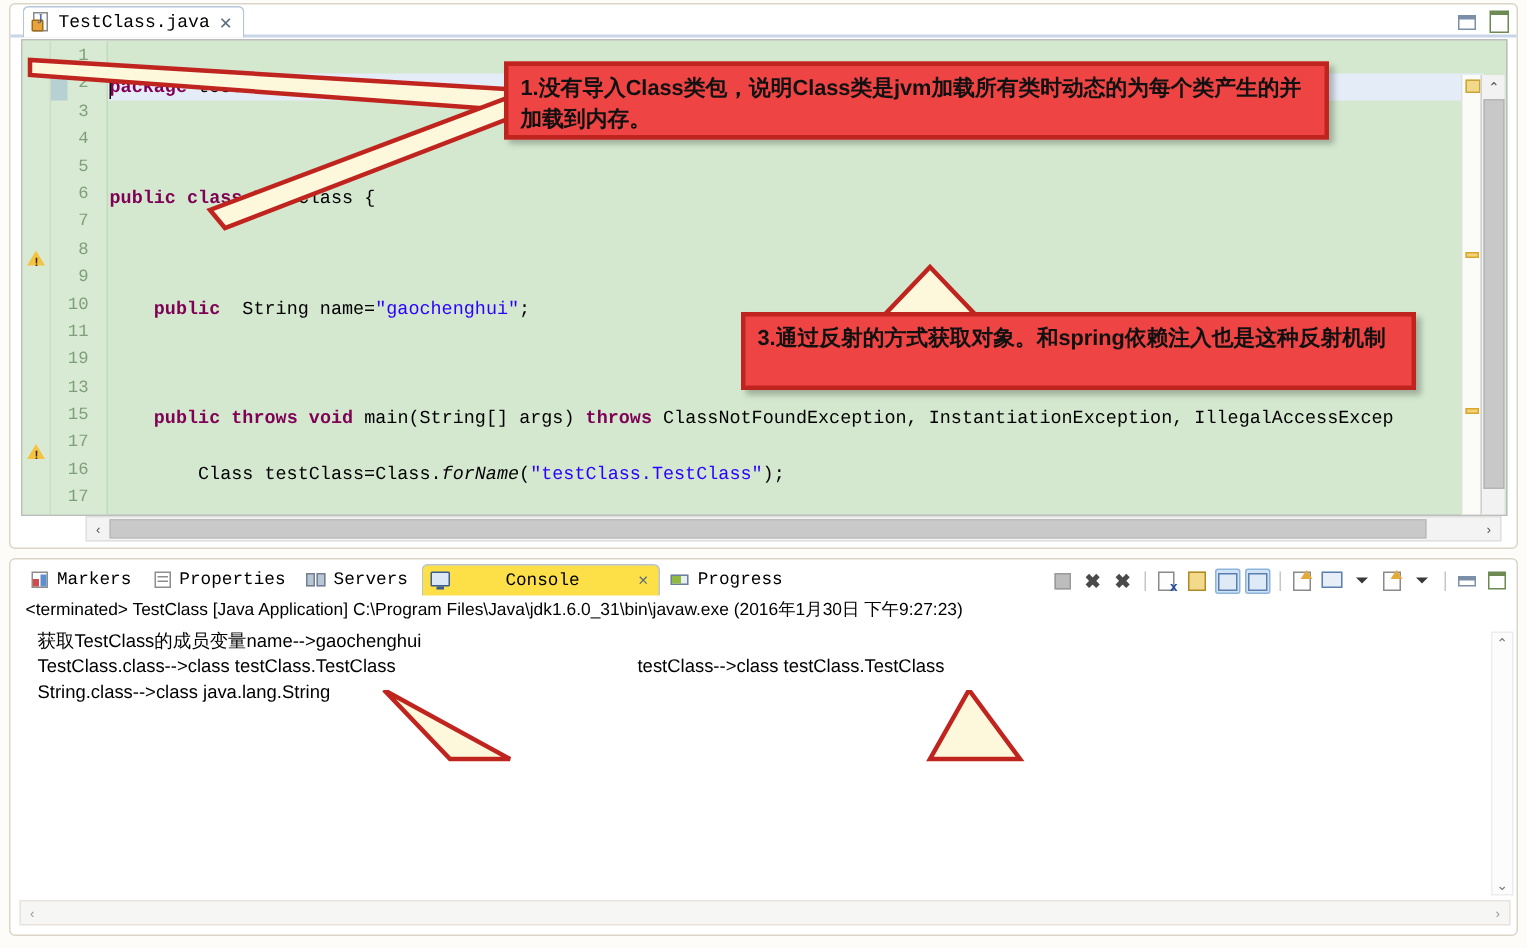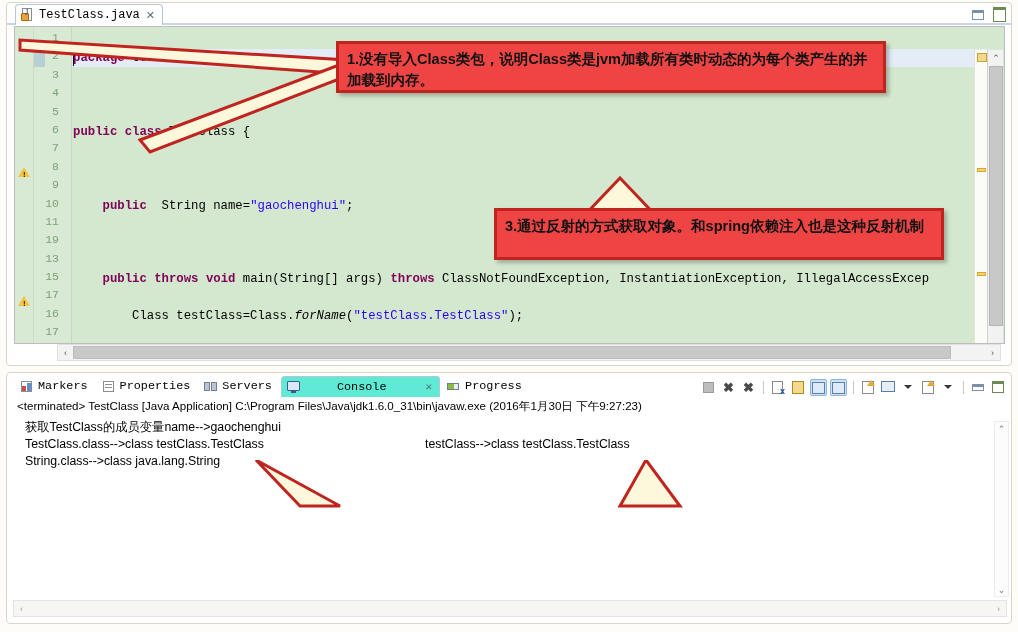--- a/index.html
+++ b/index.html
@@ -241,21 +241,21 @@
   .ctab {
     display: flex; align-items: center; gap: 4px;
     padding: 2px 7px 2px 5px;
     font-family: "Liberation Mono", monospace;
     font-size: 11.8px;
     color: #000;
     white-space: nowrap;
     height: 21px;
   }
   .ctab.active {
-    background: #5eead4;
+    background: #fde047;
     border: 1px solid #b6c4d8;
     border-bottom: none;
     border-radius: 4px 4px 0 0;
     gap: 36px;
   }
   .ctab-ico {
     width: 14px; height: 13px; position: relative; flex: none;
   }
   .ico-markers .m1 {
     position: absolute; left: 1px; top: 1px; width: 11px; height: 11px;

